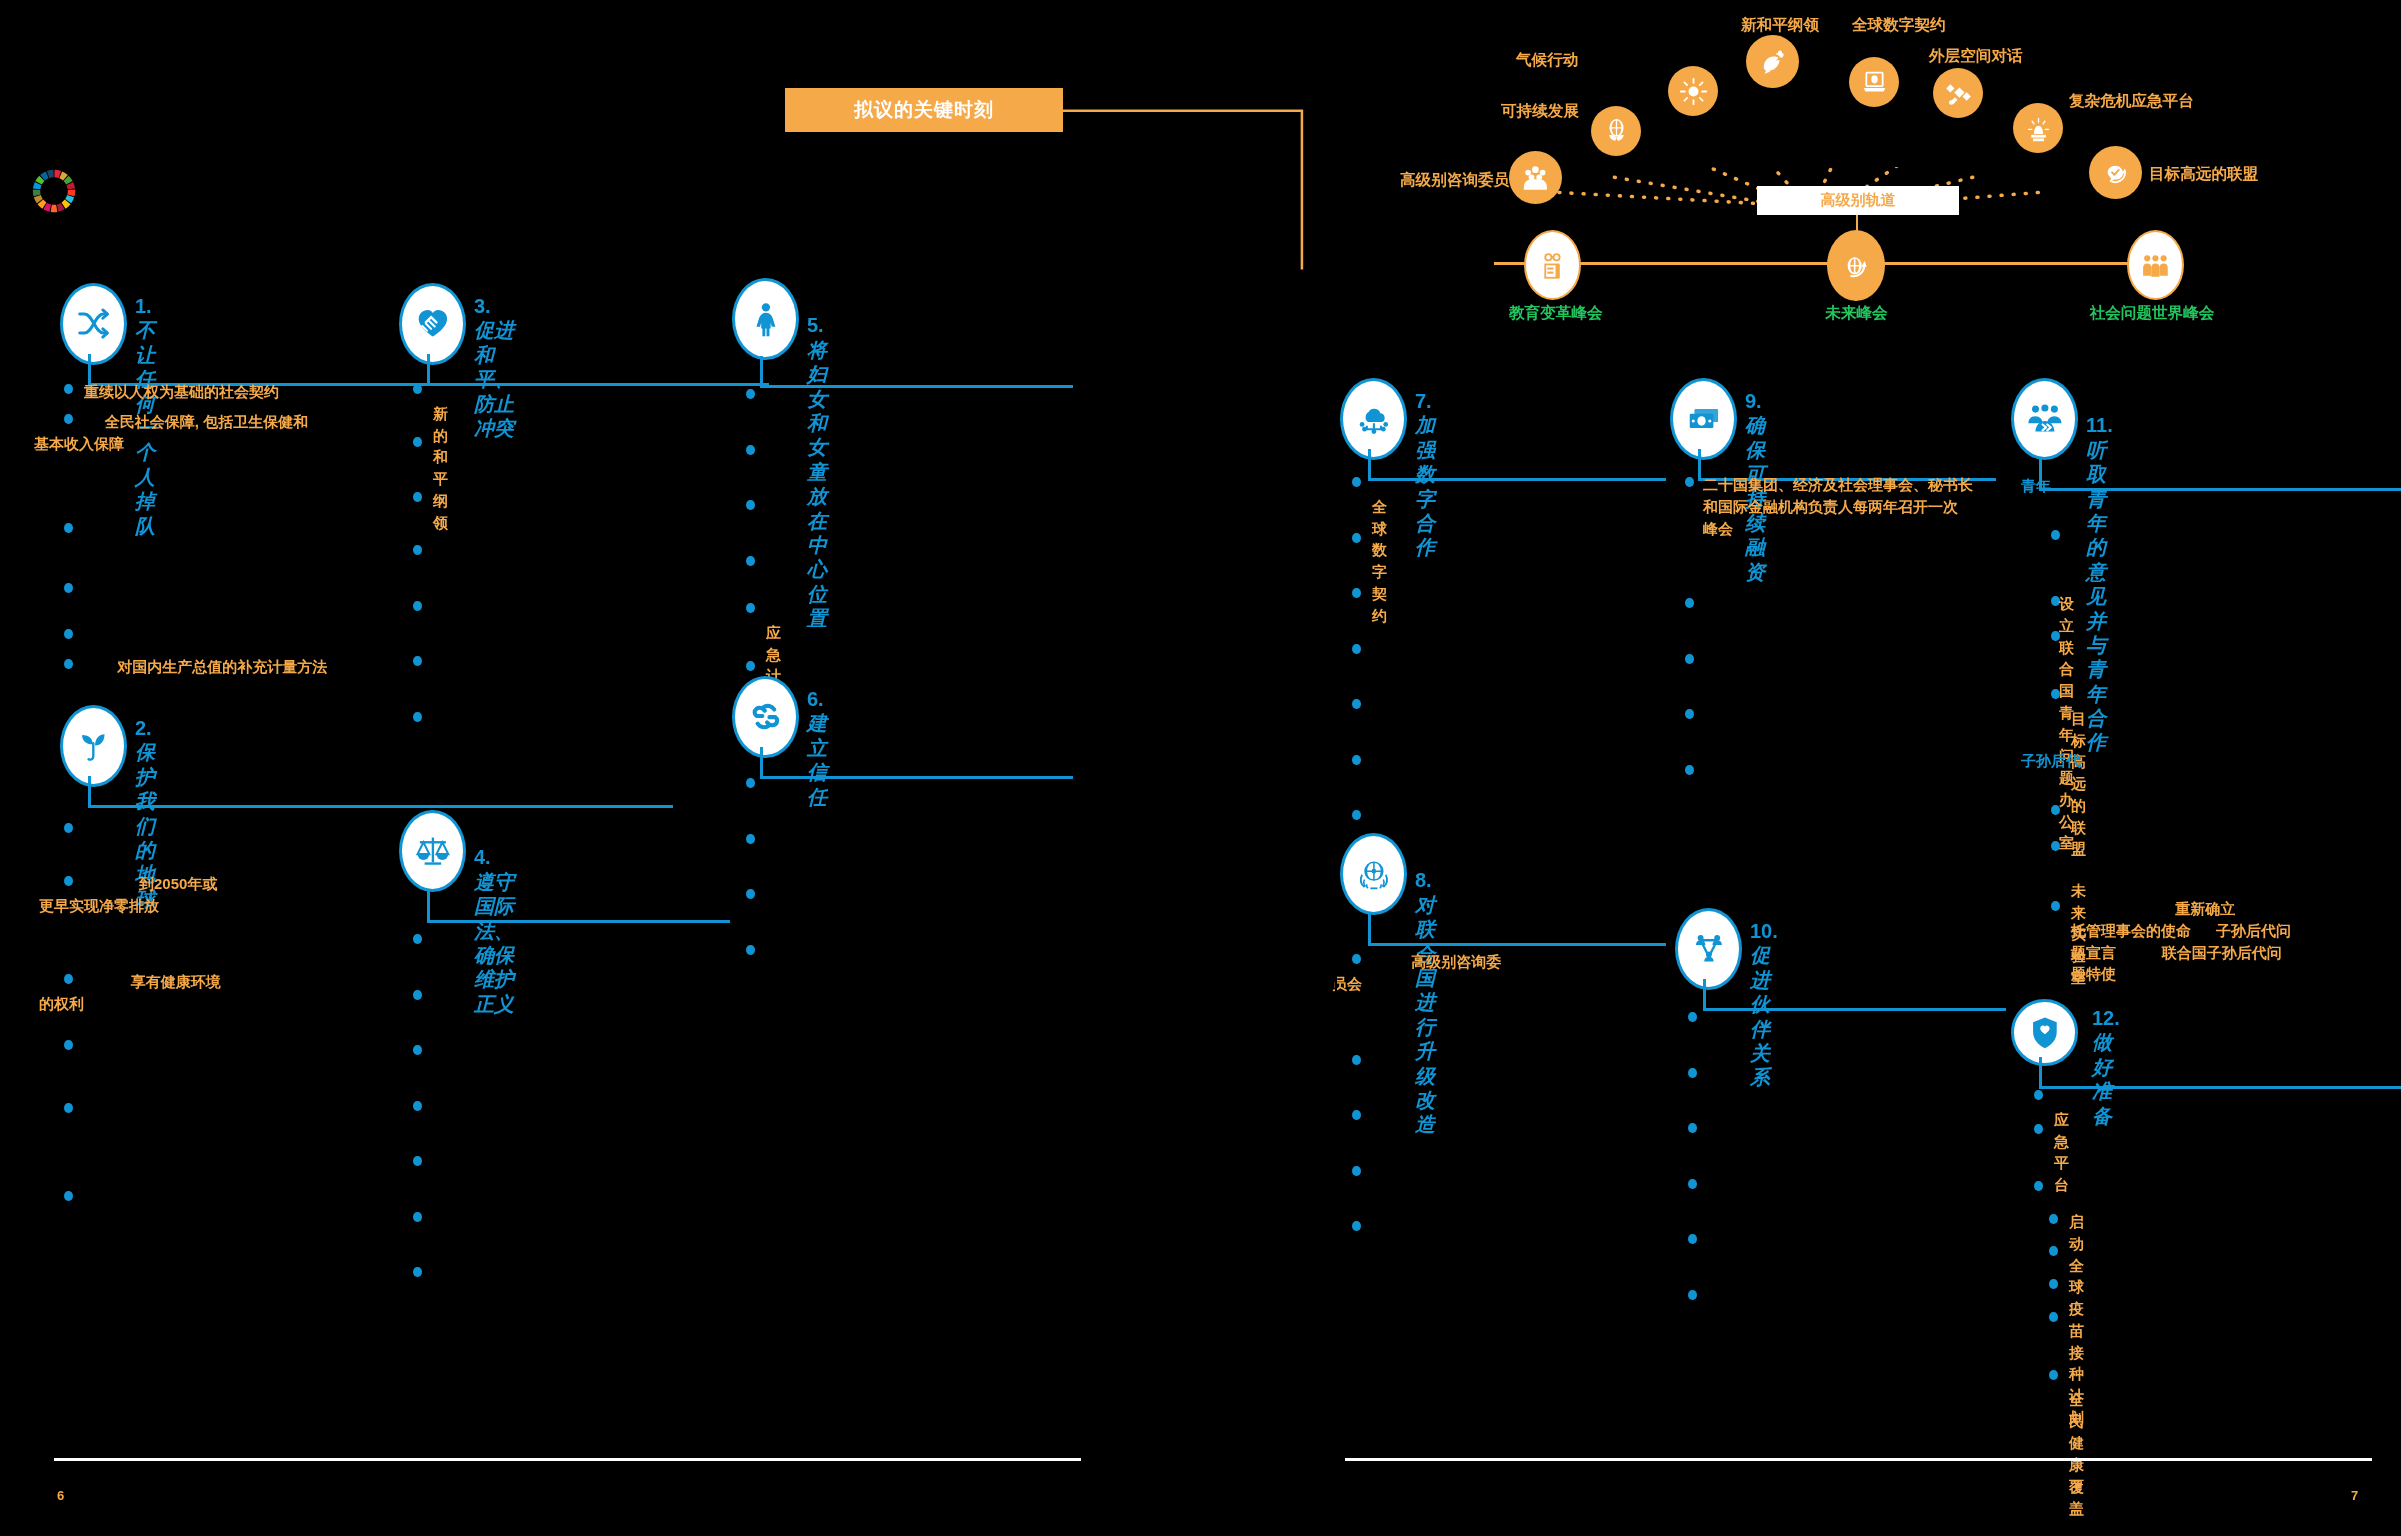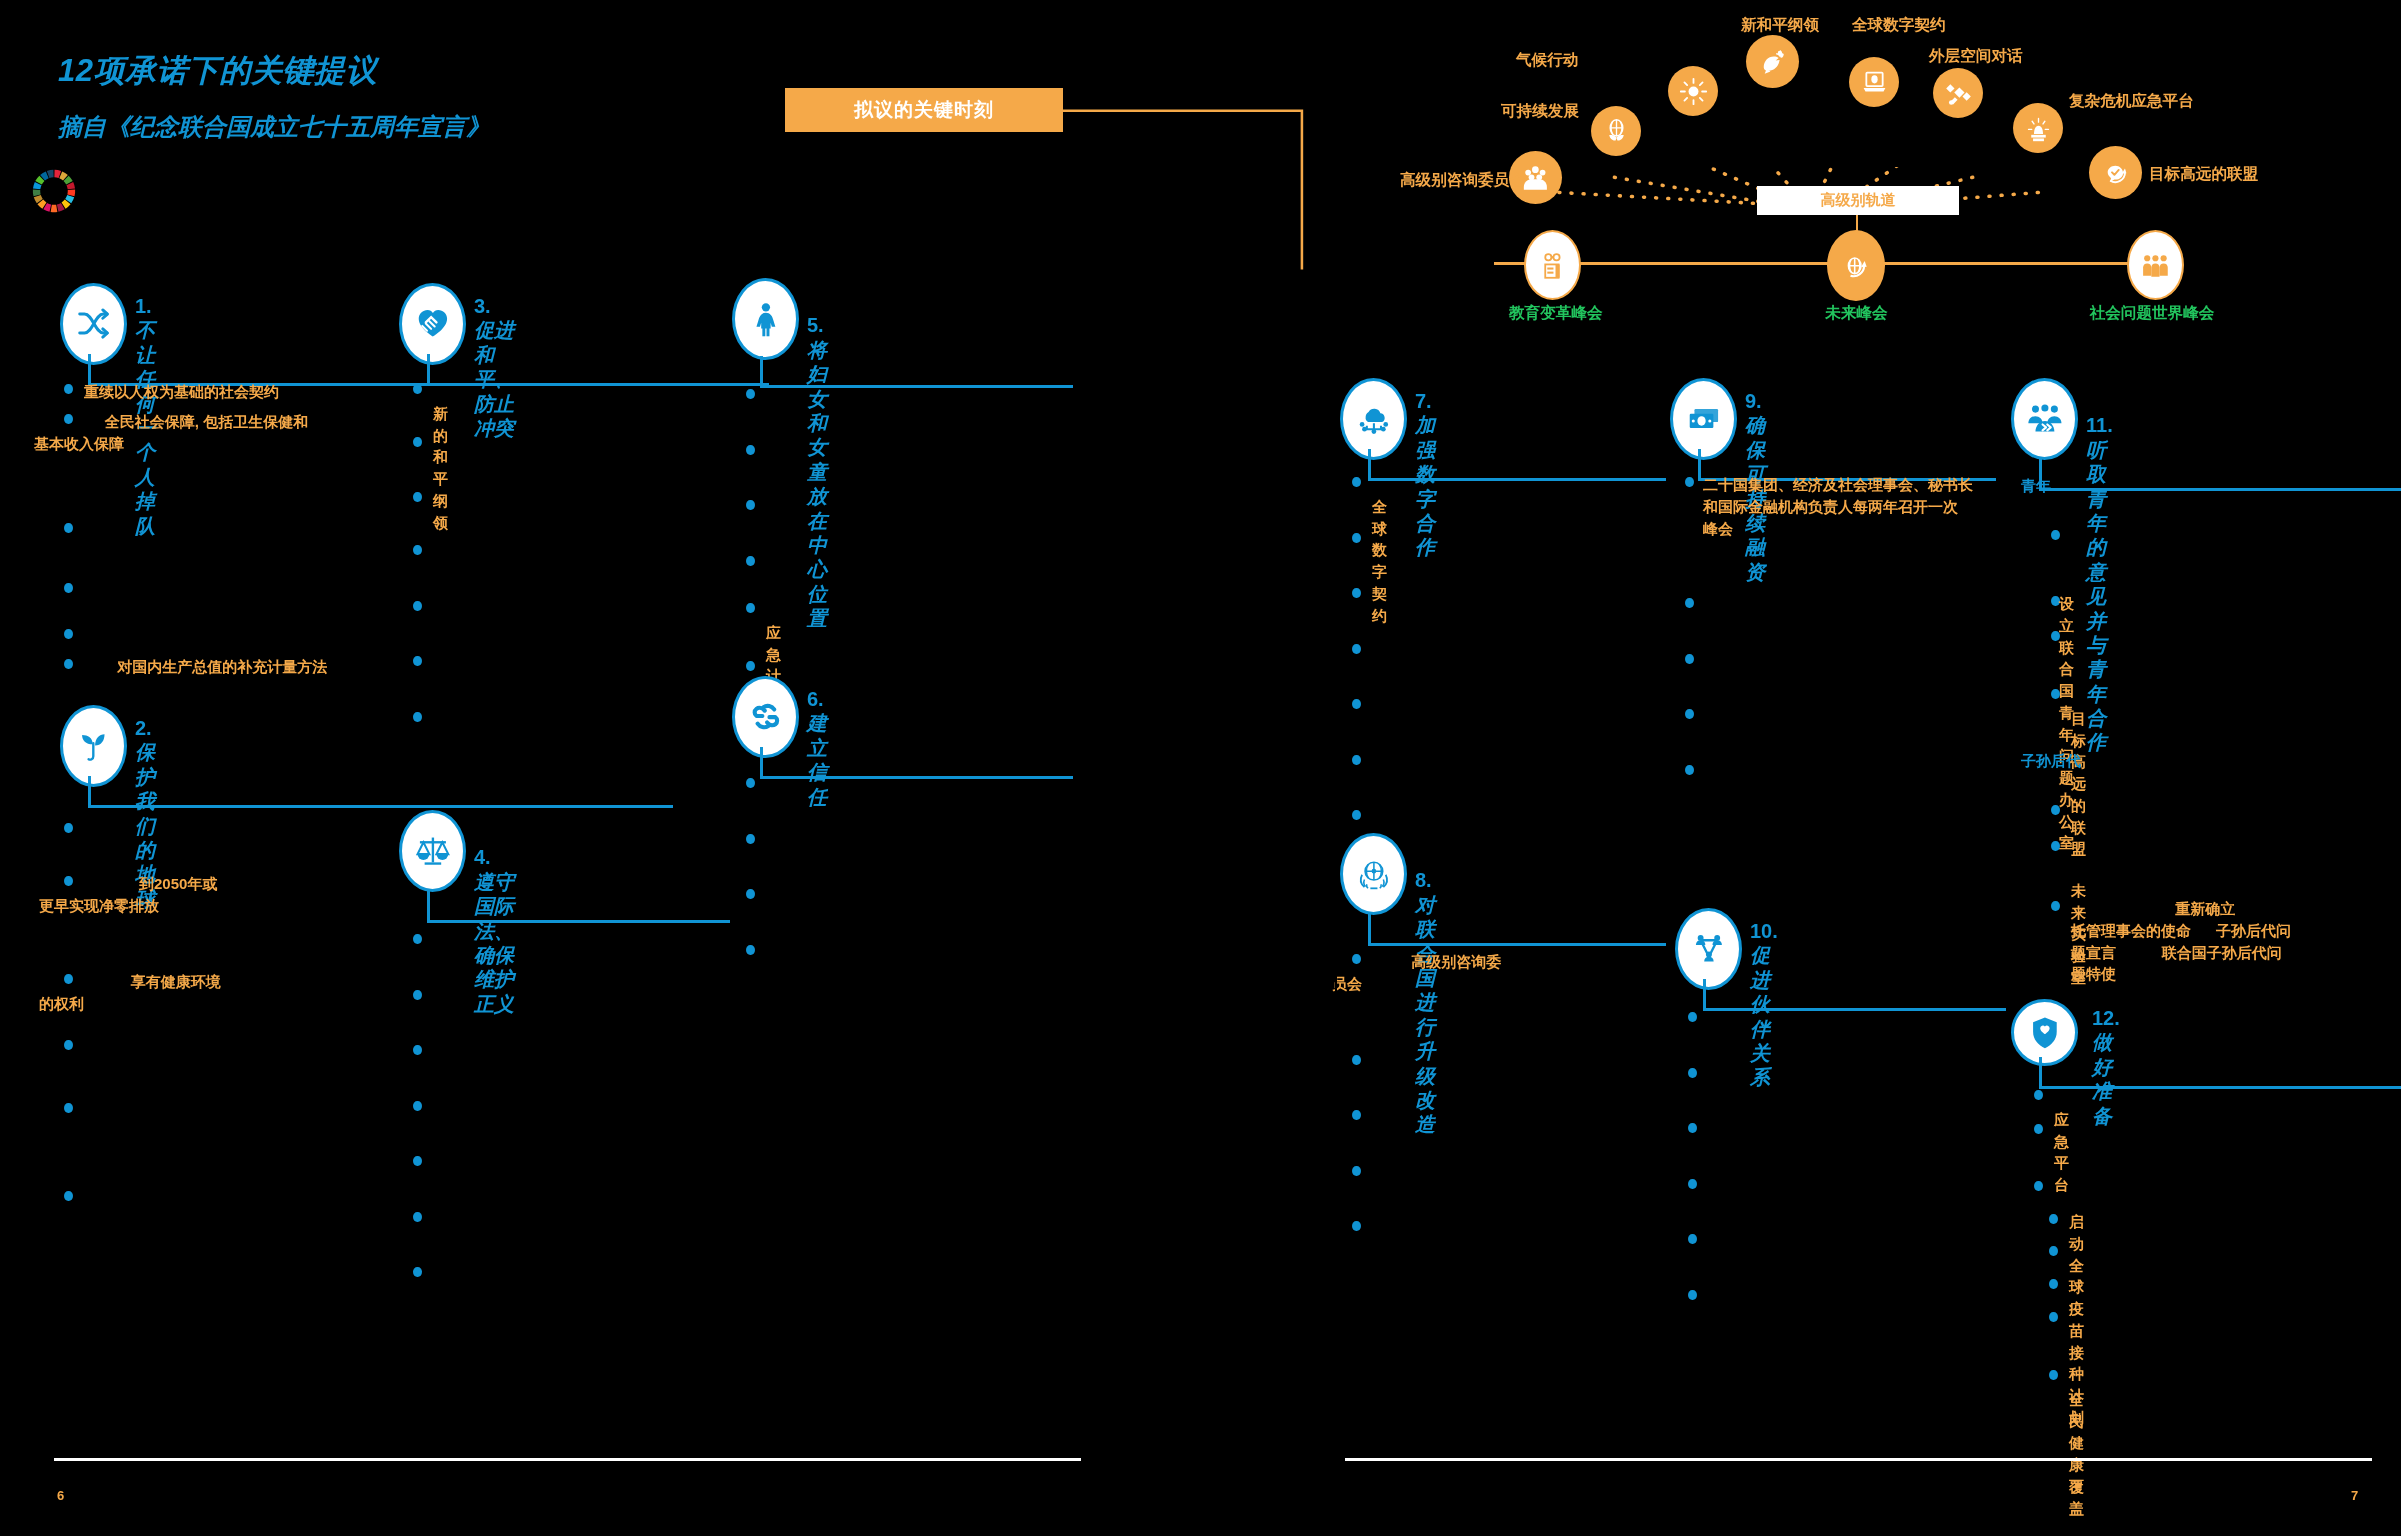--- a/index.html
+++ b/index.html
@@ -69,24 +69,20 @@
   
   .footer-rule{position:absolute;height:2.5px;background:#fff;}
   .page-num{position:absolute;color:#f5a949;font-size:13px;font-weight:bold;}
   #gutter{position:absolute;left:1335px;top:0;width:2px;height:1536px;background:#000;}
 </style>
 </head>
 <body>
 
 <div class="page">
 
-  <div id="title-block">
-    <div id="main-title">12项承诺下的关键提议</div>
-    <div id="sub-title">摘自《纪念联合国成立七十五周年宣言》</div>
-  </div>
 
   <div id="sdg-wheel">
     <svg viewBox="0 0 100 100">
       <g transform="translate(50,50)">
 
         <g id="wheelG">
             <path d="M1.2041396221621643,-45.98423694887563 A46,46 0 0 1 15.488595615765002,-43.314009348608046 L10.101258010281523,-28.248266966483506 A30,30 0 0 0 0.7853084492361941,-29.98971974926672 Z" fill="#e5243b"></path>
             <path d="M17.734249131748342,-42.44403854174439 A46,46 0 0 1 30.089510190512012,-34.79398477459967 L19.623593602507835,-22.691729200825872 A30,30 0 0 0 11.565814651140224,-27.680894701137646 Z" fill="#dda63a"></path>
             <path d="M31.869250027225124,-33.17153753901395 A46,46 0 0 1 40.62666968229864,-21.57483975665629 L26.495654140629547,-14.070547667384535 A30,30 0 0 0 20.784293496016385,-21.633611438487357 Z" fill="#4c9f38"></path>
             <path d="M41.700132112914524,-19.419036581804836 A46,46 0 0 1 45.67697231334271,-5.441893079262369 L29.78932976957133,-3.549060703866763 A30,30 0 0 0 27.195738334509475,-12.66458907509011 Z" fill="#c5192d"></path>

